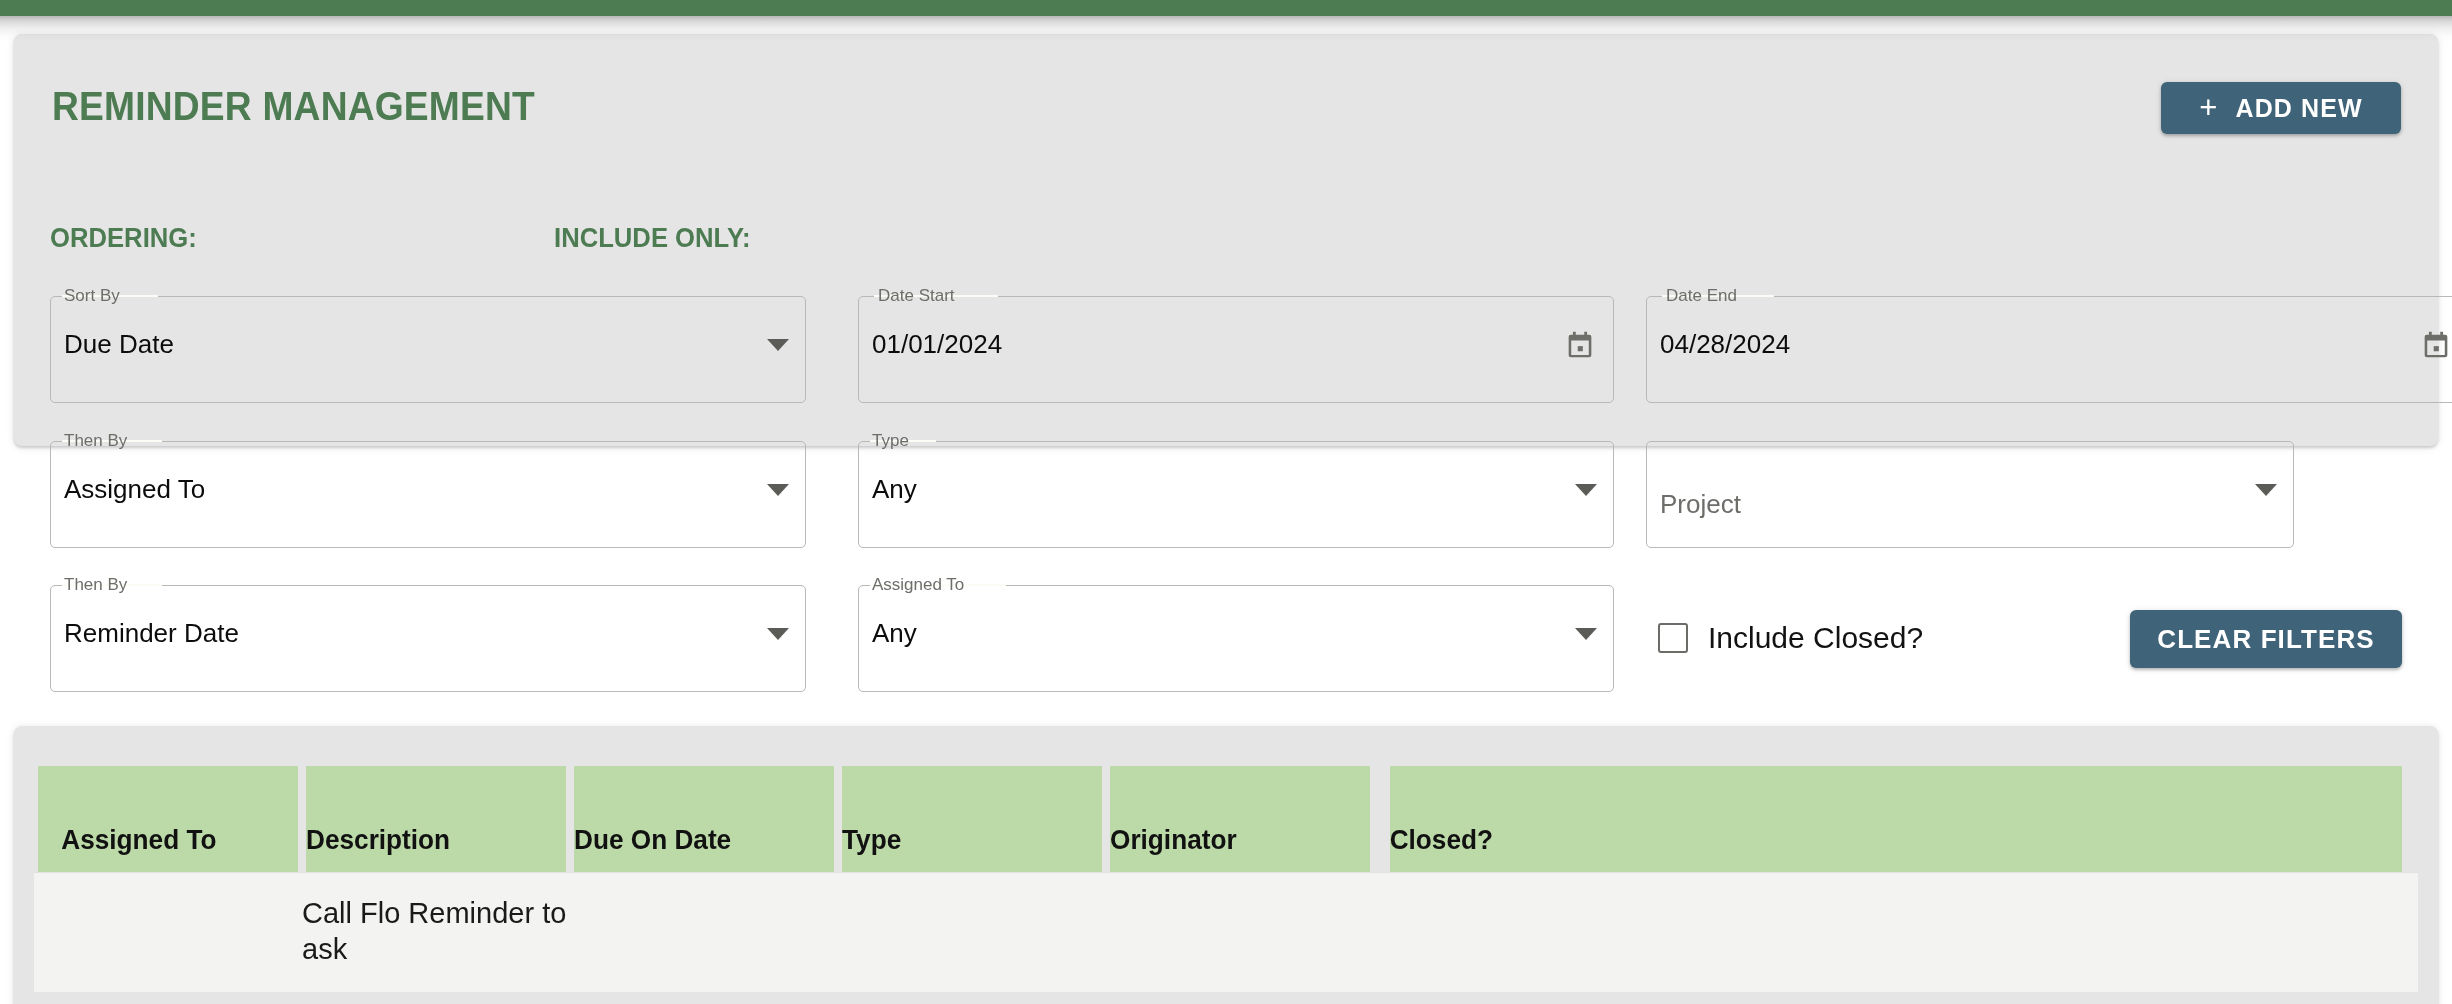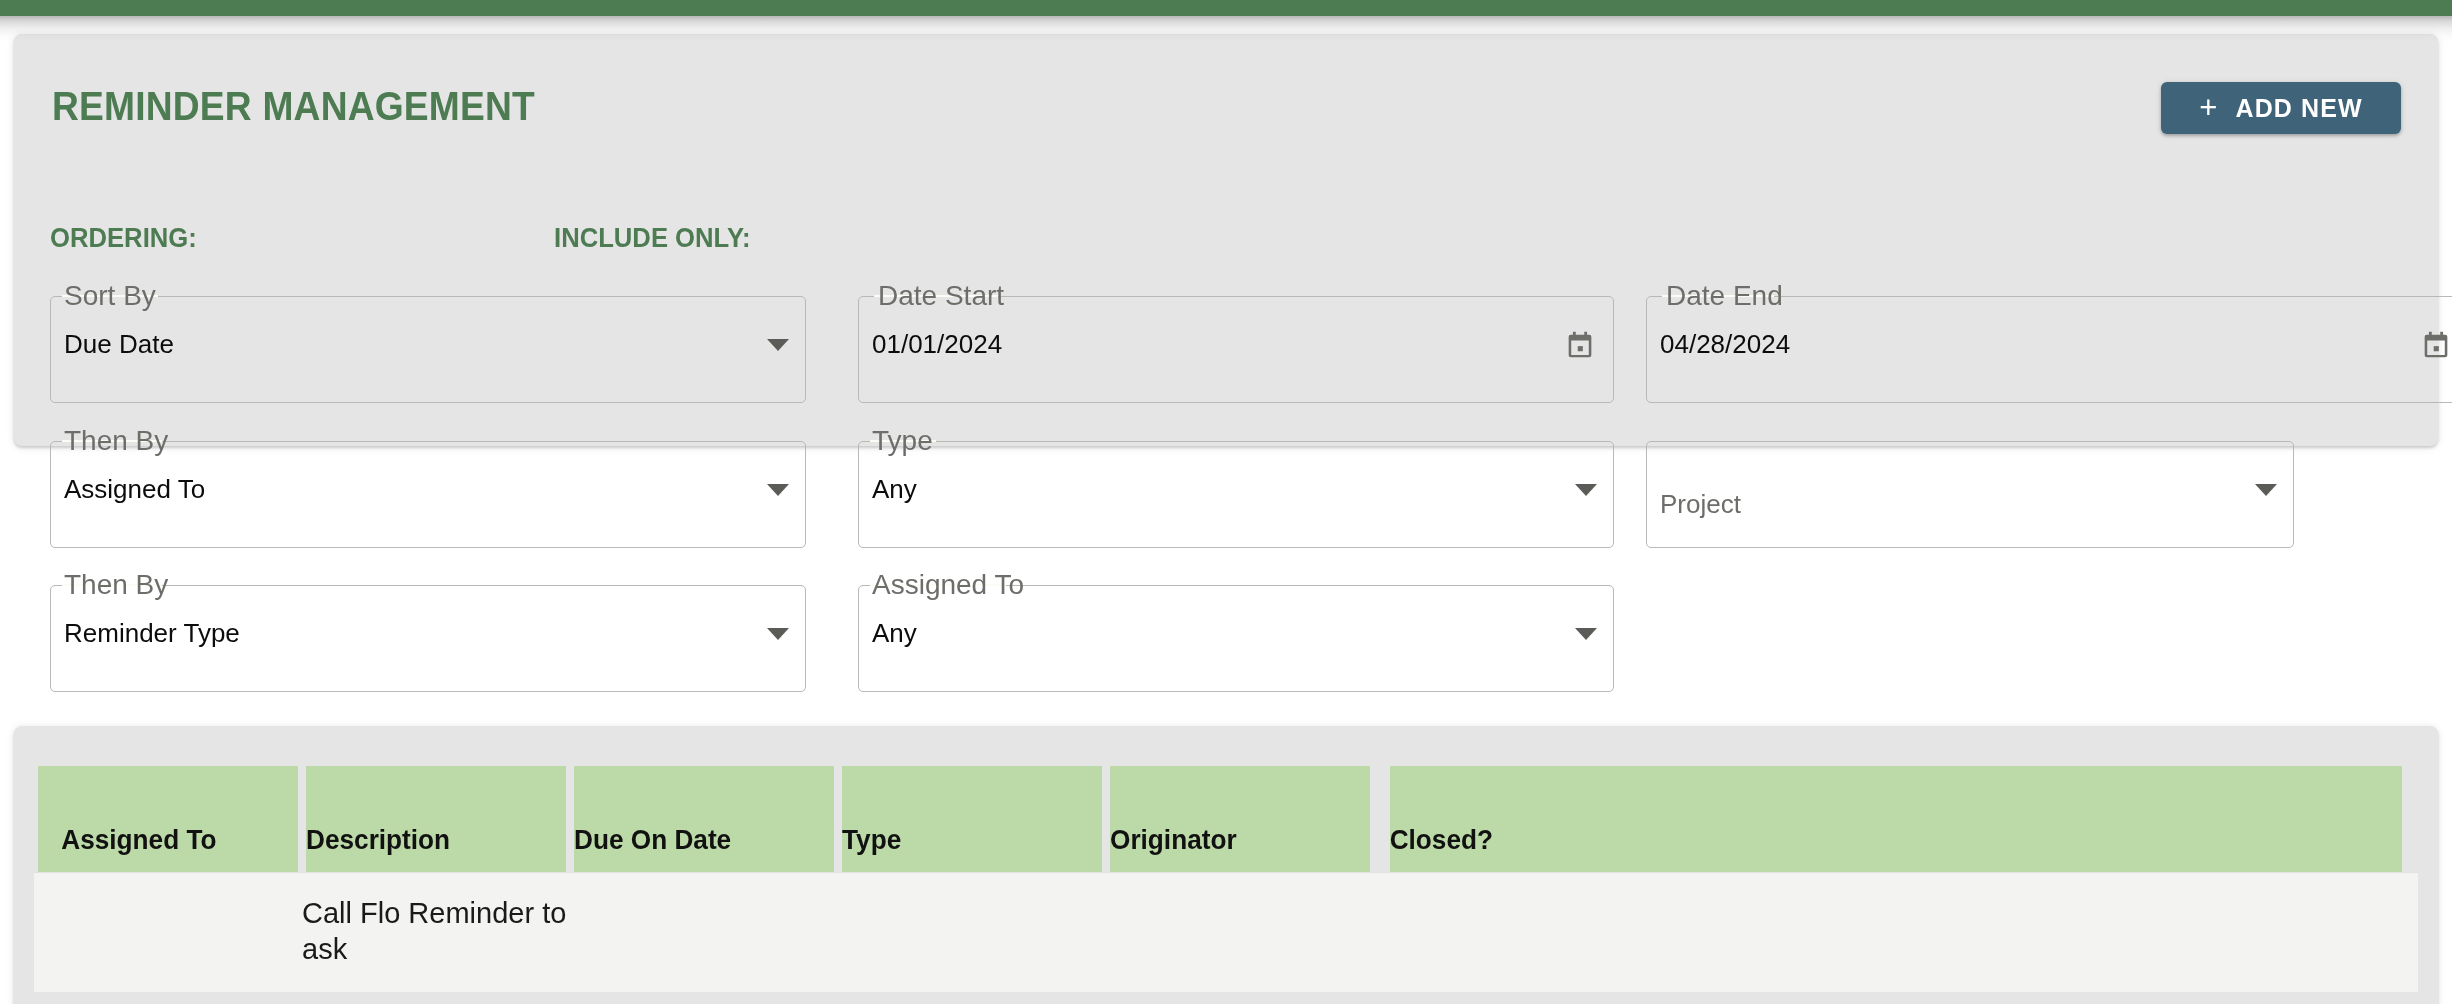--- a/index.html
+++ b/index.html
@@ -136,21 +136,21 @@
   
   .field .notch {
     position: absolute;
     top: -1px;
     height: 2px;
     background: #fcfbf5;
   }
   .field .flabel {
     position: absolute;
     top: -12px;
-    font-size: 28px;
+    font-size: 17px;
     color: #6d6d6a;
     line-height: 24px;
     white-space: nowrap;
     font-family: "Liberation Sans", sans-serif;
   }
   .field .value {
     position: absolute;
     left: 14px;
     top: 30px;
     font-size: 26px;
@@ -299,21 +299,21 @@
     <div class="notch" style="left:12px;width:100px;"></div>
     <div class="flabel" style="left:14px;">Then By</div>
     <div class="value">Assigned To</div>
     <div class="caret"></div>
   </div>
 
   <div class="field" id="f-then-by-2">
     <div class="outline"></div>
     <div class="notch" style="left:12px;width:100px;"></div>
     <div class="flabel" style="left:14px;">Then By</div>
-    <div class="value">Reminder Type</div>
+    <div class="value">Reminder Date</div>
     <div class="caret"></div>
   </div>
 
   <div class="field" id="f-date-start">
     <div class="outline"></div>
     <div class="notch" style="left:16px;width:124px;"></div>
     <div class="flabel" style="left:20px;">Date Start</div>
     <div class="value">01/01/2024</div>
     <svg class="cal-icon" viewBox="0 0 24 24">
       <path fill="#6d6d6a" d="M7 2h2v2h6V2h2v2h1.5A1.5 1.5 0 0 1 20 5.5v13A1.5 1.5 0 0 1 18.5 20h-13A1.5 1.5 0 0 1 4 18.5v-13A1.5 1.5 0 0 1 5.5 4H7V2zm-1.2 6.2v10.1h12.4V8.2H5.8z"></path>
@@ -347,20 +347,27 @@
       <rect x="10.4" y="12.1" width="3.6" height="3.6" fill="#6d6d6a"></rect>
     </svg>
   </div>
 
   <div class="field" id="f-project">
     <div class="outline"></div>
     <div class="value placeholder">Project</div>
     <div class="caret"></div>
   </div>
 
+  <div id="include-closed-row">
+    <div id="include-closed-box"></div>
+    <div id="include-closed-label">Include Closed?</div>
+    <button class="btn" id="clear-filters-btn">
+      <span>CLEAR FILTERS</span>
+    </button>
+  </div>
 </div>
 
 <div class="card" id="table-card">
   <table id="data-table">
     <colgroup>
       <col class="c-assigned">
         <col class="c-description">
         <col class="c-due">
       <col class="c-type">
         <col class="c-originator">

